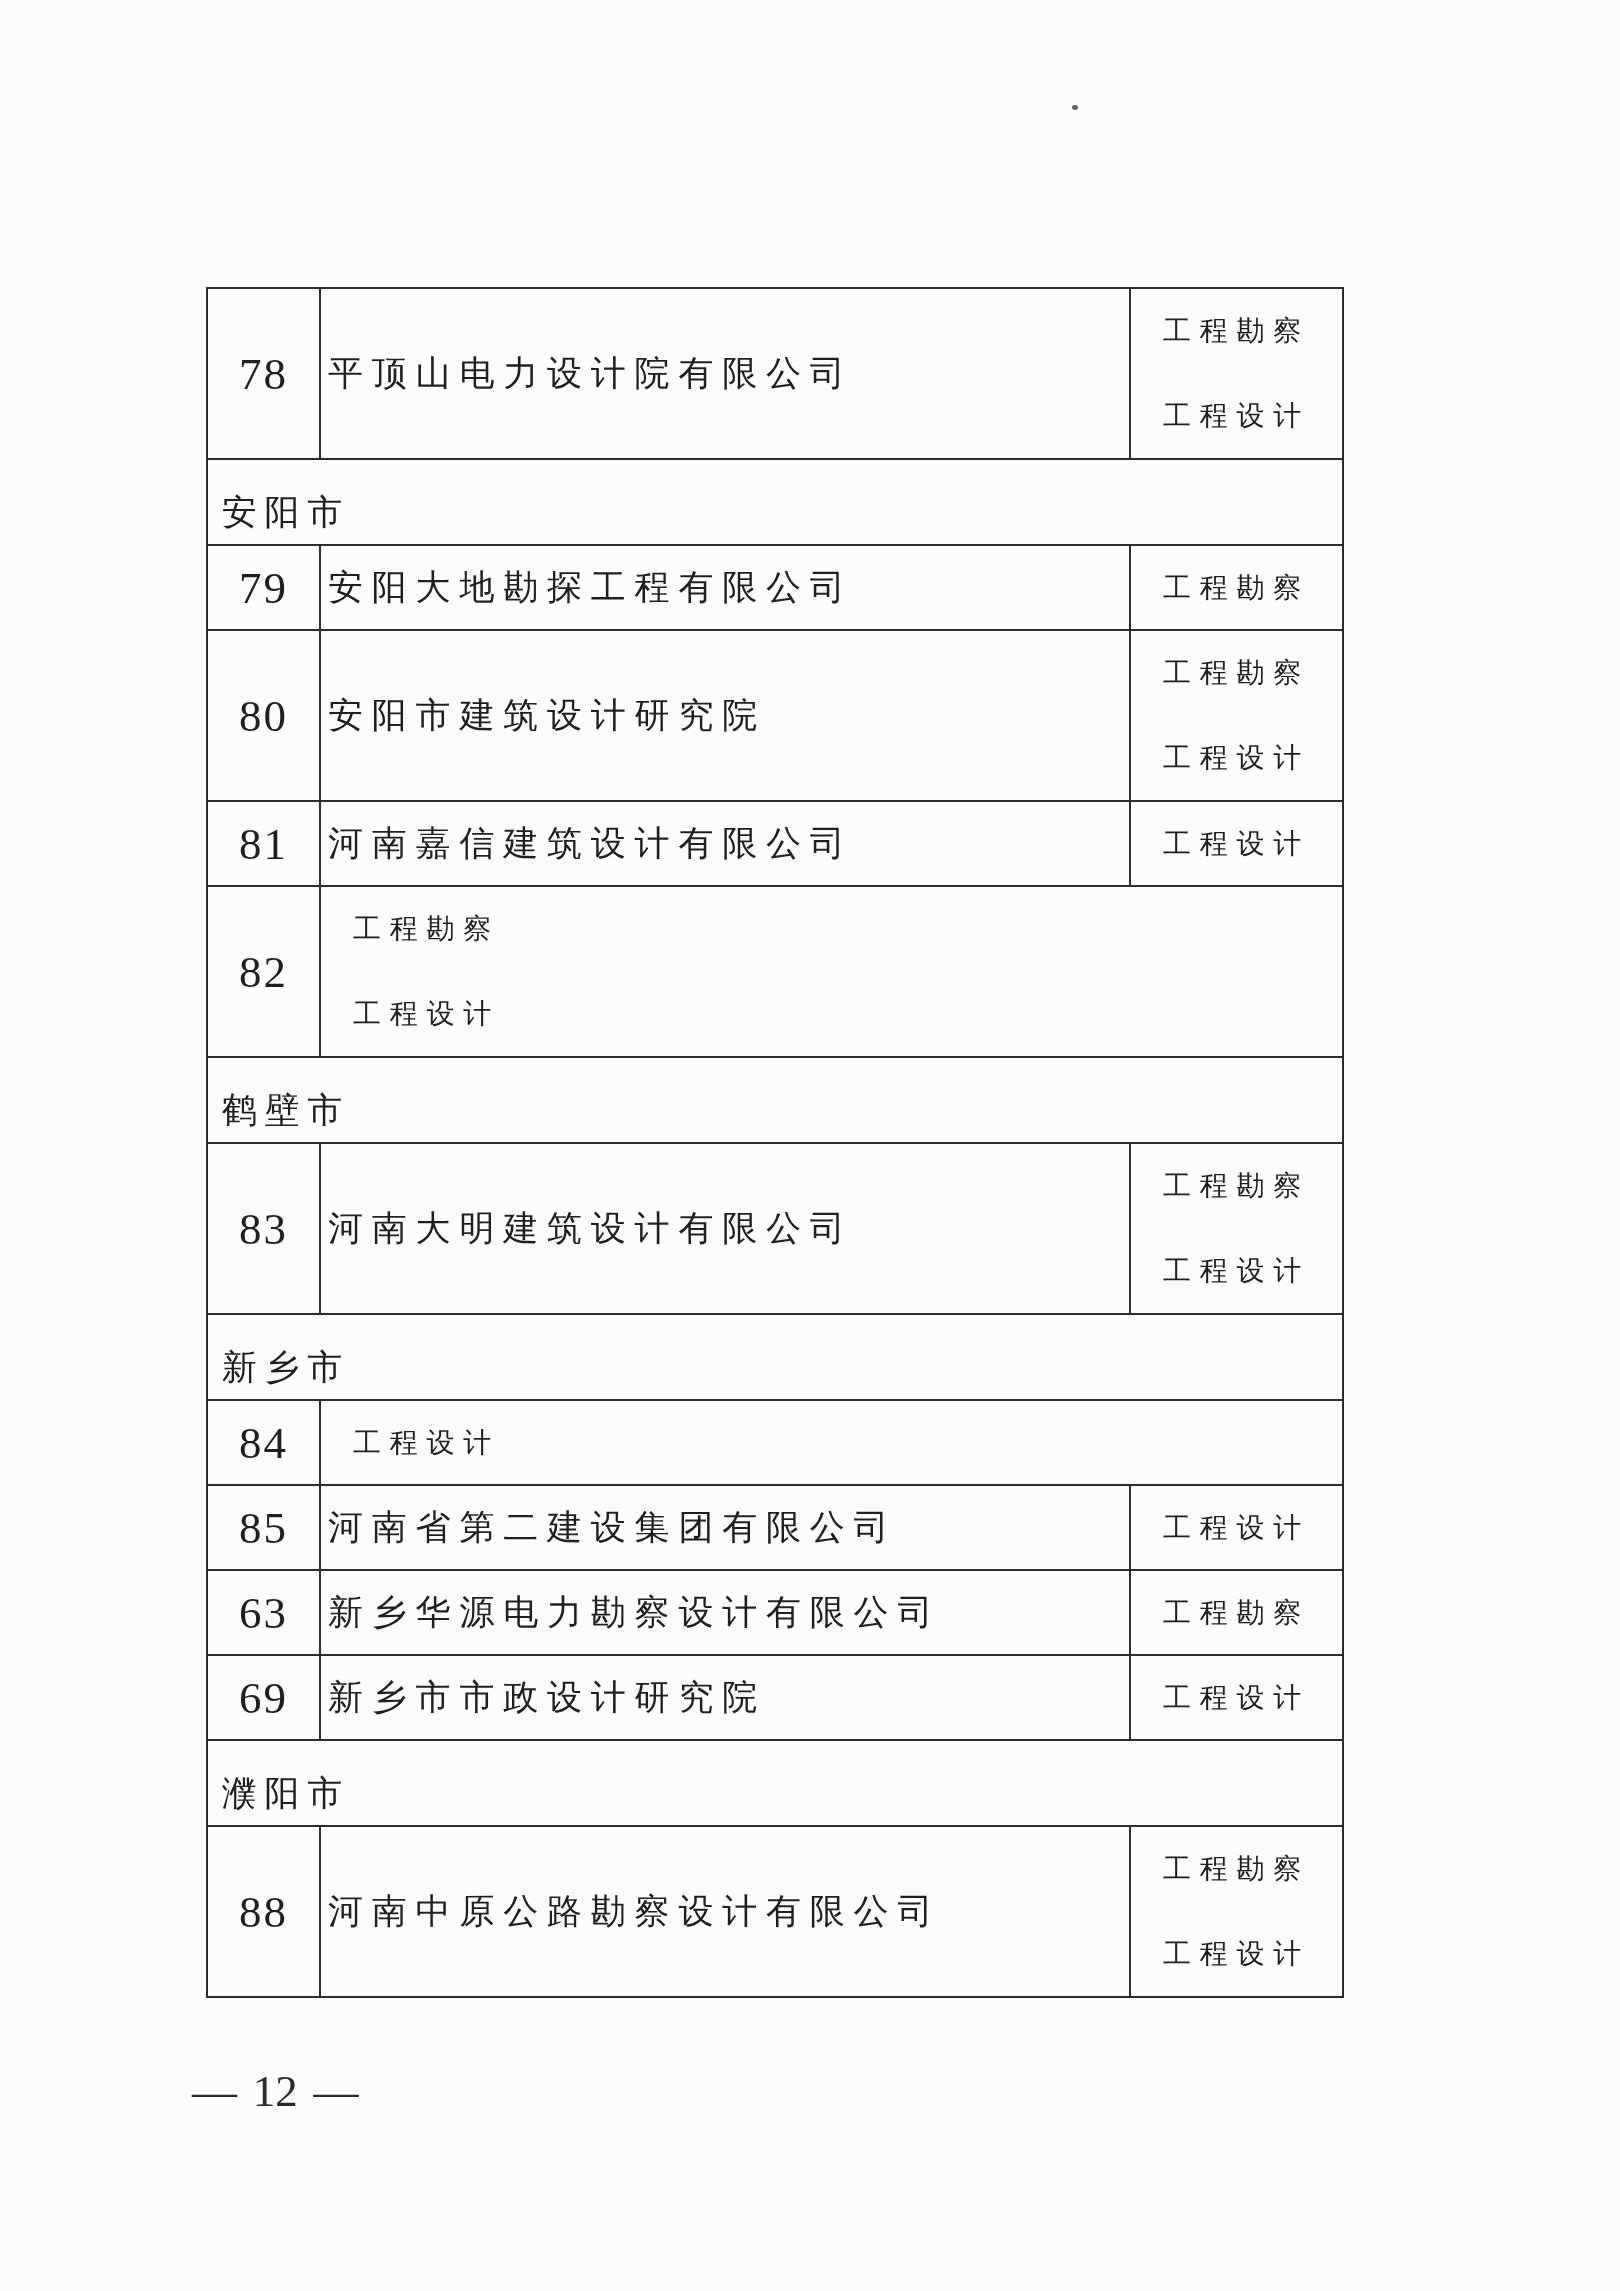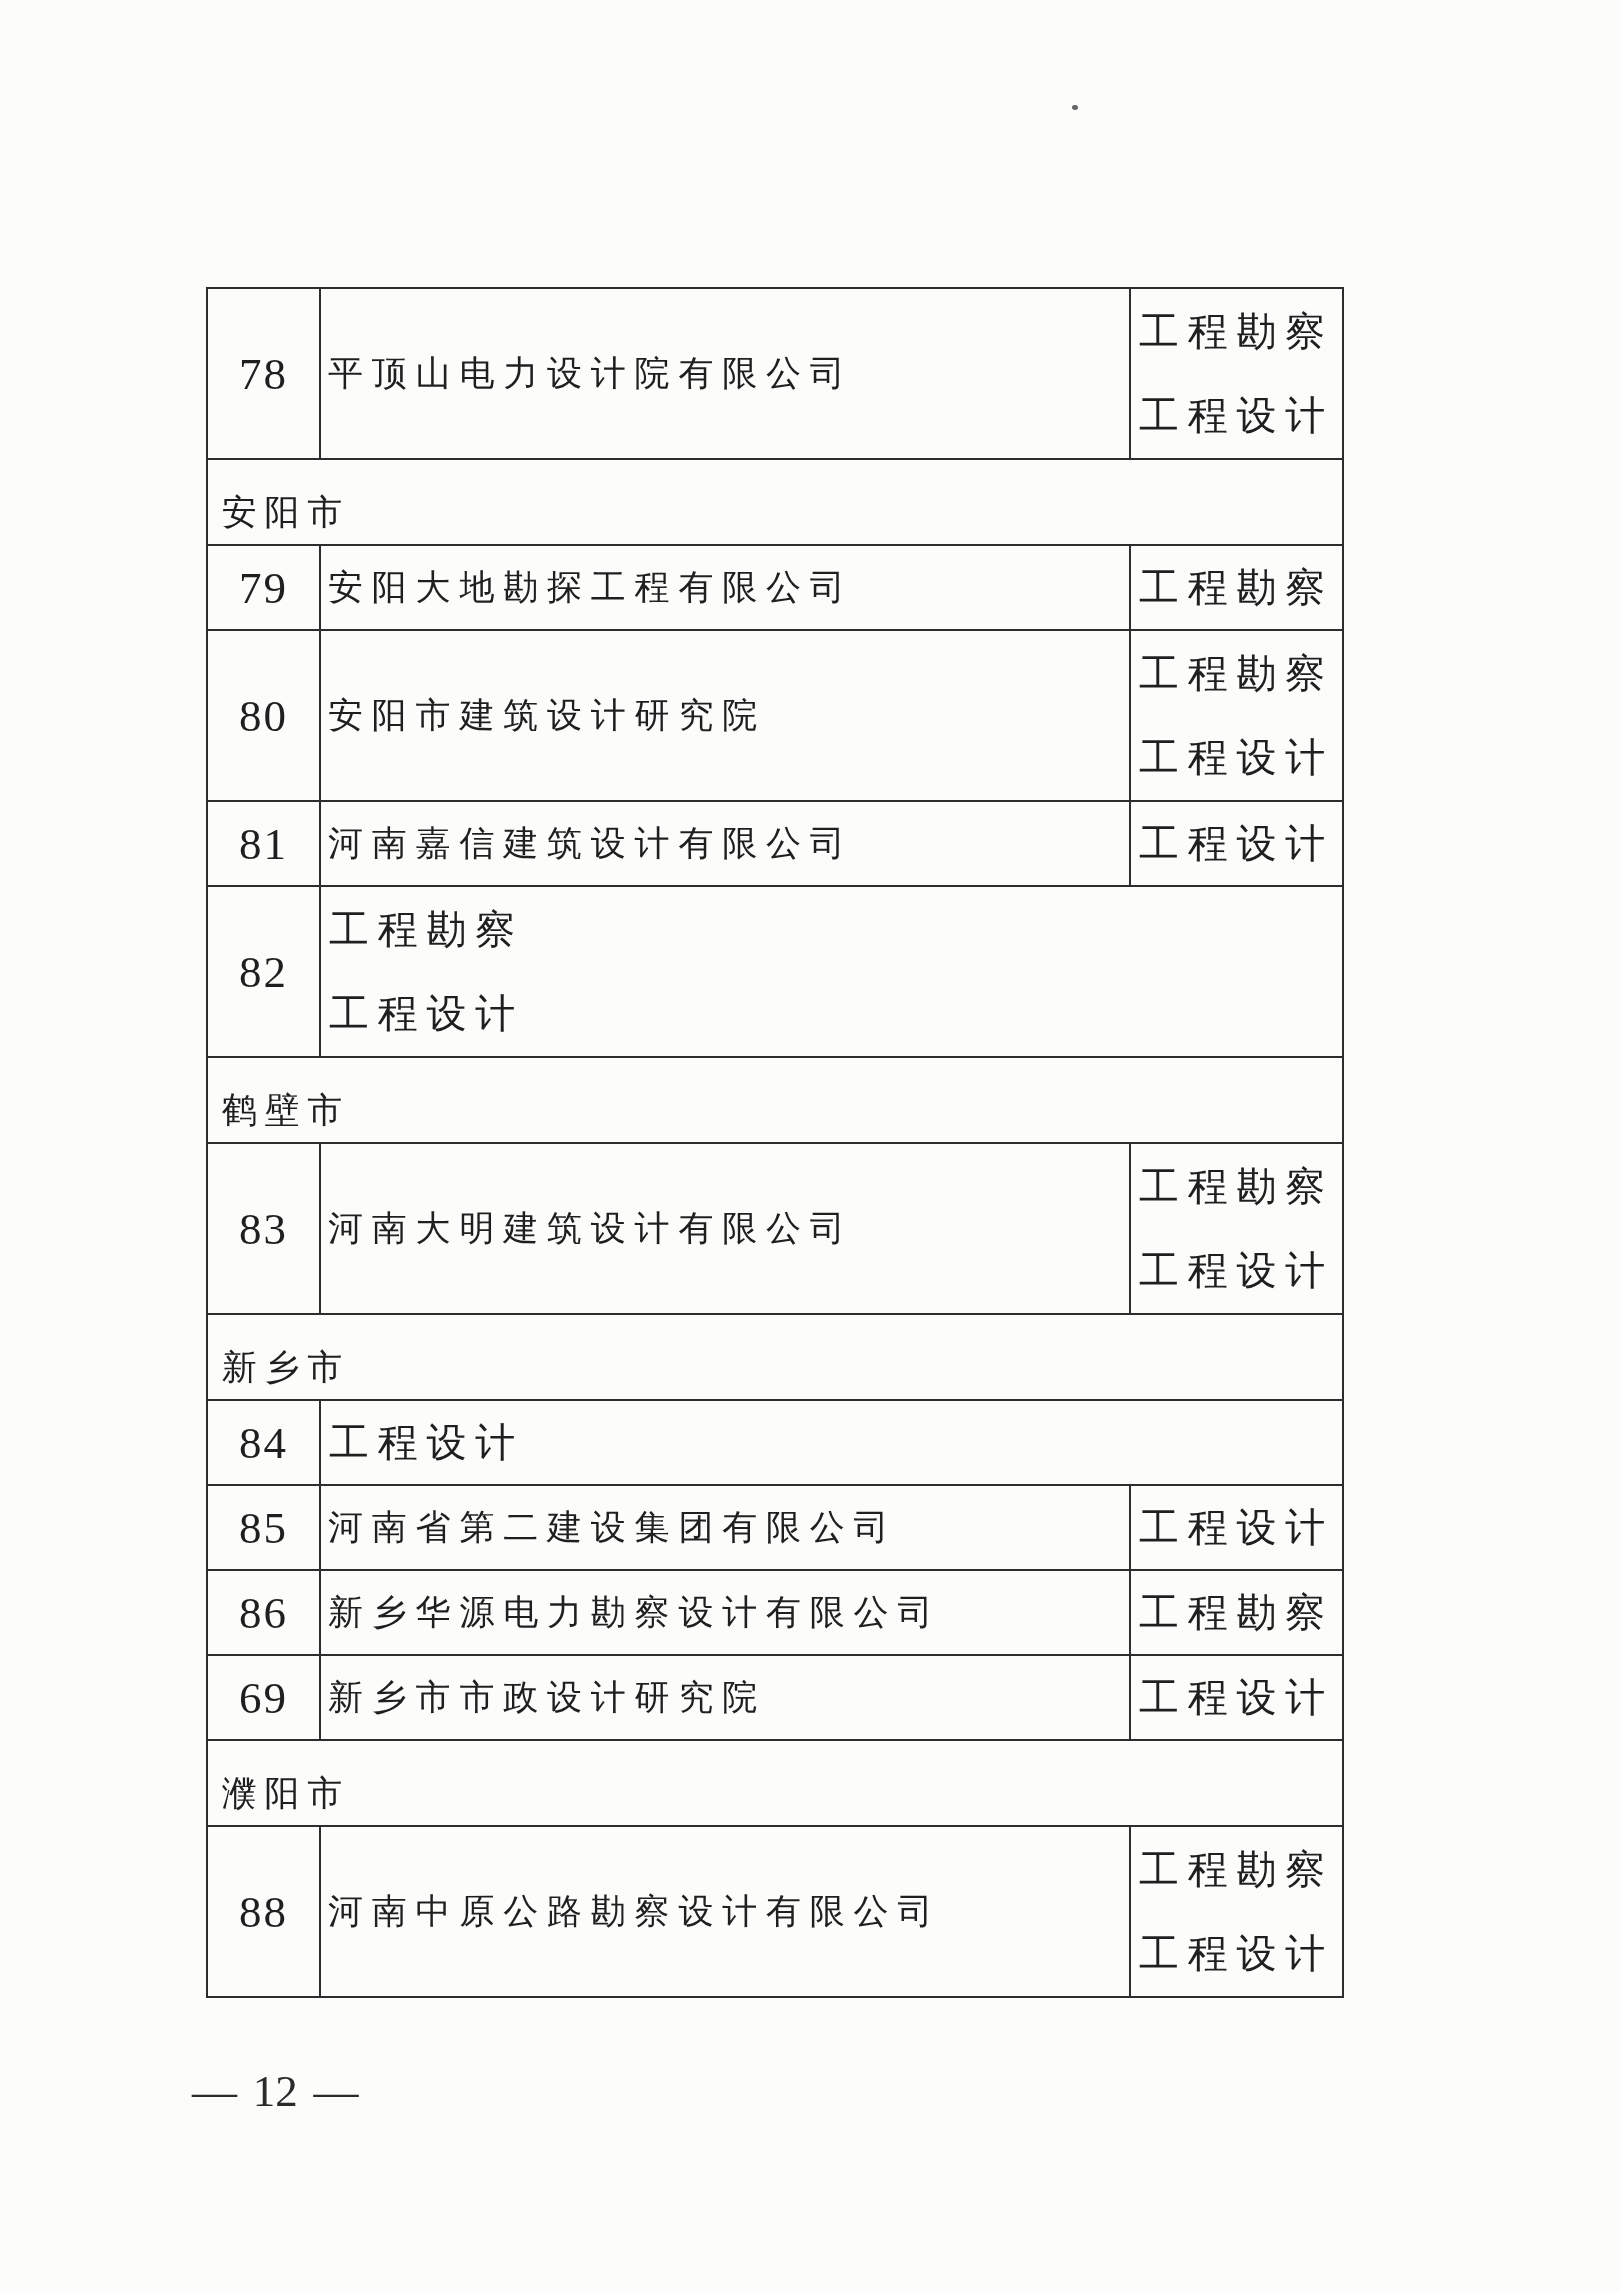--- a/index.html
+++ b/index.html
@@ -51,21 +51,21 @@
     white-space:nowrap;
     overflow:hidden;
   }
   .cell-qual{
     width:211px;
     flex:0 0 211px;
     display:flex;
     flex-direction:column;
     justify-content:space-around;
     align-items:center;
-    font-size:40px;
+    font-size:28px;
     letter-spacing:8.8px;
     text-align:center;
   }
   .cell-qual .qual-line{white-space:nowrap;}
   .cell-section{
     flex:1 1 auto;
     display:flex;align-items:center;
     padding-left:13.7px;
     font-size:35px;
     letter-spacing:7.8px;
@@ -160,21 +160,21 @@
         </div>
       </div>
       <div class="row entry short">
         <div class="cell-no">85</div>
         <div class="cell-company">河南省第二建设集团有限公司</div>
         <div class="cell-qual">
           <div class="qual-line">工程设计</div>
         </div>
       </div>
       <div class="row entry short">
-        <div class="cell-no">86</div>
+        <div class="cell-no">63</div>
         <div class="cell-company">新乡华源电力勘察设计有限公司</div>
         <div class="cell-qual">
           <div class="qual-line">工程勘察</div>
         </div>
       </div>
       <div class="row entry short">
         <div class="cell-no">69</div>
         <div class="cell-company">新乡市市政设计研究院</div>
         <div class="cell-qual">
           <div class="qual-line">工程设计</div>

